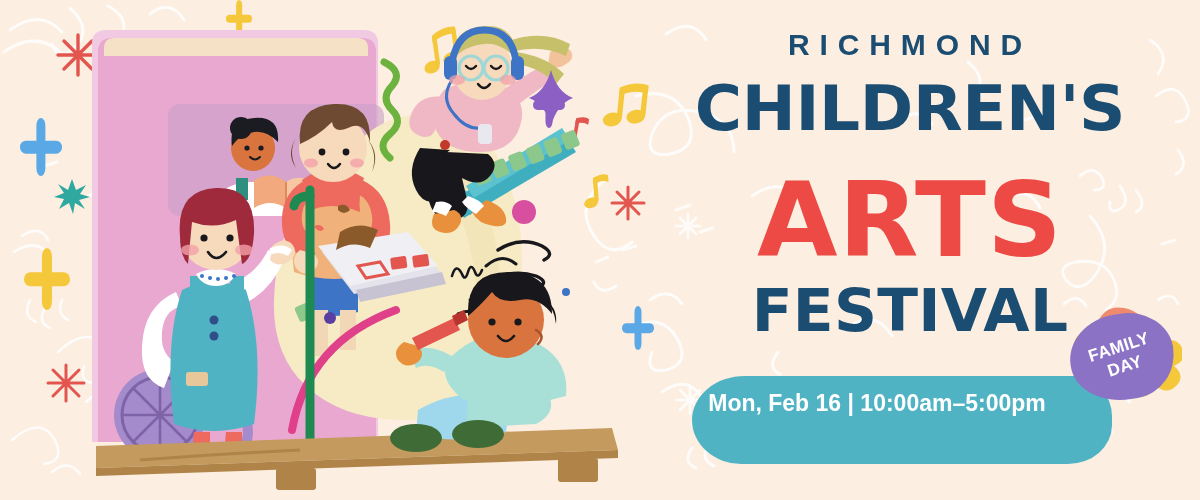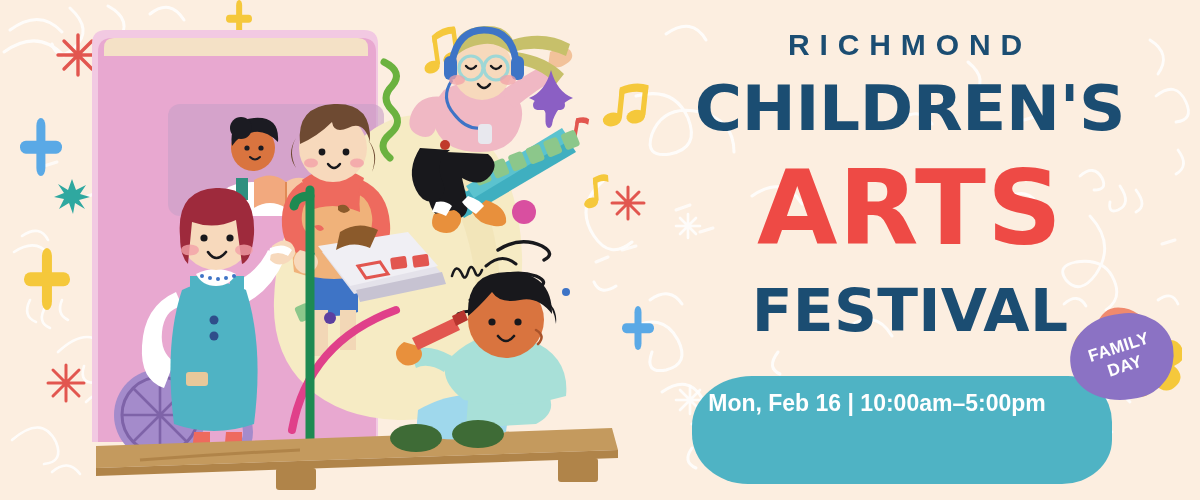--- a/index.html
+++ b/index.html
@@ -34,36 +34,36 @@
     color:#1B4D72;line-height:1;
   }
   .childrens{
     position:absolute;top:78px;left:0;width:420px;text-align:center;
     font-size:62px;font-weight:bold;letter-spacing:-.005em;
     color:#1B4D72;line-height:1;
     font-family:"DejaVu Sans",sans-serif;
     transform:scaleX(1.04);transform-origin:50% 50%;
   }
   .arts{
-    position:absolute;top:156px;left:0;width:420px;text-align:center;
+    position:absolute;top:168px;left:0;width:420px;text-align:center;
     font-size:104px;font-weight:bold;letter-spacing:.01em;
     color:#EE4A45;line-height:1;
     font-family:"DejaVu Sans",sans-serif;
   }
   .festival{
     position:absolute;top:282px;left:0;width:420px;text-align:center;
     font-size:58px;font-weight:bold;letter-spacing:.005em;
     color:#1B4D72;line-height:1;
     font-family:"DejaVu Sans",sans-serif;
     transform:scaleX(1.03);transform-origin:50% 50%;
   }
 
   
   #infoblob{
-    position:absolute;left:-8px;top:376px;width:420px;height:108px;
+    position:absolute;left:-8px;top:376px;width:420px;height:88px;
     background:#4FB3C4;
     border-radius:60px 44px 50px 56px / 50px 46px 44px 50px;
   }
   #infoblob .line1{
     position:absolute;left:0;top:15px;width:370px;text-align:center;
     color:#FFFFFF;font-size:23px;font-weight:bold;line-height:1.1;
   }
   #infoblob .line2{
     position:absolute;left:0;top:46px;width:370px;text-align:center;
     color:#FFFFFF;font-size:18px;font-weight:bold;line-height:1.1;

